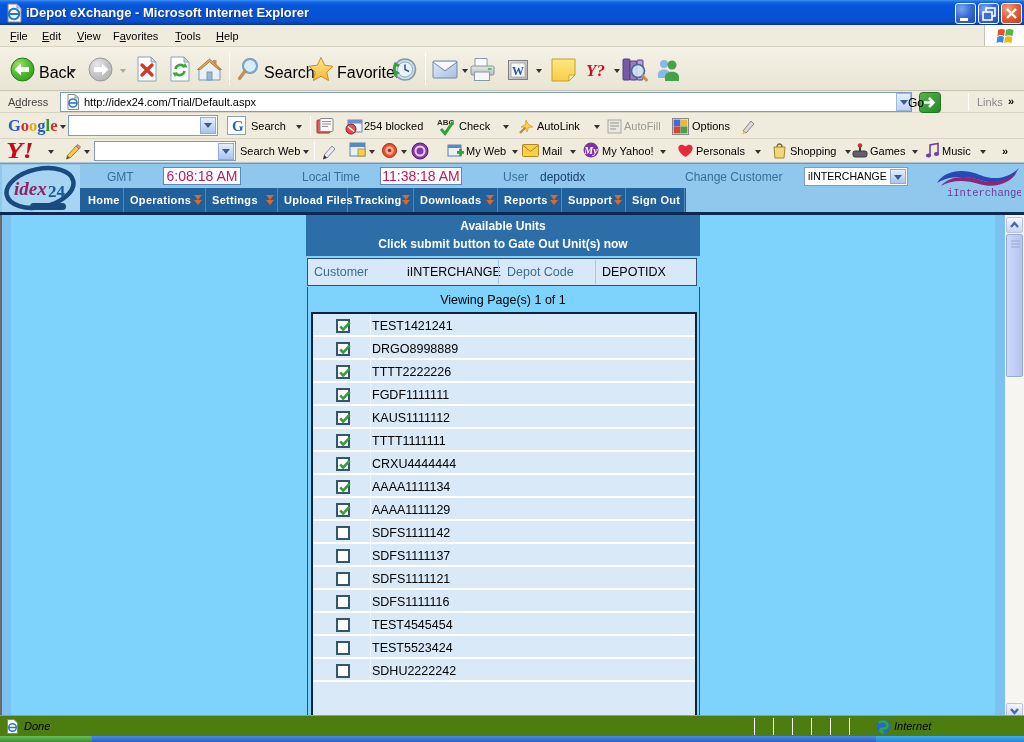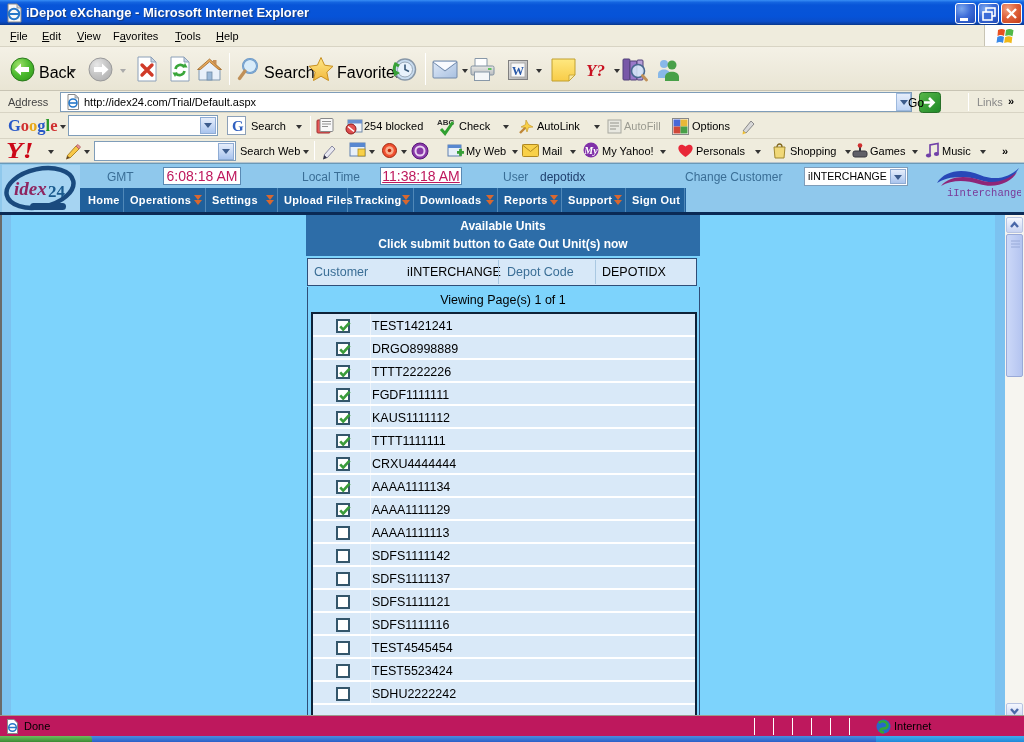--- a/index.html
+++ b/index.html
@@ -89,21 +89,21 @@
   .cellline { position:absolute; top:1px; width:1px; height:24px; background:#A9C8E2; }
   #viewing { position:absolute; left:0; top:71px; width:394px; height:27px; text-align:center; font-size:12.5px; color:#000; padding-top:7px; }
   #utable { position:absolute; left:5px; top:97px; width:386px; height:403px; background:#D9E9F8; border:2px solid #0E2238; border-bottom:none; overflow:hidden; }
   .trow { position:relative; width:100%; height:23px; border-bottom:2px solid #fff; }
   .cb { position:absolute; left:23px; top:5px; width:14px; height:14px; background:#fff; border:2px solid #34566B; }
   .cb svg { position:absolute; left:-1px; top:-2px; }
   .colline { position:absolute; left:57px; top:0; width:1px; height:21px; background:#EDF4FB; }
   .ulabel { position:absolute; left:59px; top:5px; font-size:12.5px; color:#000; letter-spacing:0; }
 
   
-  #statusbar { left:0; top:715px; width:1024px; height:21px; background:#be185d; border-top:1px solid #9C9A8C; }
+  #statusbar { left:0; top:715px; width:1024px; height:21px; background:#4d7c0f; border-top:1px solid #9C9A8C;font-style:italic; }
   #donetext { left:24px; top:4px; font-size:11px; }
   .spanel { position:absolute; top:2px; width:1px; height:17px; background:#C8C4B4; border-right:1px solid #fff; }
   #inettext { left:894px; top:4px; font-size:11px; }
 
   
   #taskbar { left:0; top:736px; width:1024px; height:6px; background:linear-gradient(to bottom,#4A8CE0,#2A5FC8); }
   #startbtn { position:absolute; left:0; top:0; width:92px; height:6px; background:linear-gradient(to bottom,#6CBF5C,#3A8A34); border-radius:0 3px 0 0; }
   #traybar { position:absolute; left:876px; top:0; width:148px; height:6px; background:linear-gradient(to bottom,#3FAAEE,#1E88D8); }
 </style>
 </head>
@@ -500,21 +500,21 @@
     <svg style="position:absolute;left:0;top:0;" width="78" height="48" viewBox="0 0 78 48">
       <ellipse cx="38" cy="23" rx="34" ry="19" fill="none" stroke="#1A4A7E" stroke-width="4.5" transform="rotate(-12 38 23)"></ellipse>
       <text x="12" y="30" font-size="19" font-style="italic" font-weight="bold" font-family="Liberation Serif" fill="#8E2560">idex</text>
       <text x="46" y="32" font-size="17" font-weight="bold" font-family="Liberation Serif" fill="#1A5A8E">24</text>
       <rect x="28" y="38" width="36" height="7" rx="3.5" fill="#1A4A7E"></rect>
     </svg>
   </div>
   <span class="hdrlabel" style="left:107px;">GMT</span>
   <div class="timebox" style="left:163px;width:78px;">6:08:18 AM</div>
   <span class="hdrlabel" style="left:302px;">Local Time</span>
-  <div class="timebox" style="left:380px;width:82px;text-decoration:underline;">11:38:18 AM</div>
+  <div class="timebox" style="left:380px;width:82px;">11:38:18 AM</div>
   <span class="hdrlabel" style="left:503px;">User</span>
   <span class="hdrlabel" style="left:540px;color:#20406E;">depotidx</span>
   <span class="hdrlabel" style="left:685px;">Change Customer</span>
   <div id="custsel" class="abs">iINTERCHANGE<div id="custseldrop"></div></div>
   <svg style="position:absolute;left:935px;top:2px;" width="86" height="32" viewBox="0 0 86 32">
     <path d="M2 17 C10 4 28 2 45 9 C62 16 76 10 84 2 C78 14 62 20 45 14 C30 9 12 10 2 17 Z" fill="#2848B8"></path>
     <path d="M6 20 C14 10 30 9 45 14 C60 19 72 14 82 6 C76 17 60 23 44 18 C30 13.5 16 14 6 20 Z" fill="#8E2578"></path>
     <text x="12" y="30" font-size="10.5" font-family="Liberation Mono" fill="#7A3898">iInterchange</text>
   </svg>
 </div>
@@ -643,25 +643,20 @@
             <svg width="16" height="16" viewBox="0 0 16 16">
               <path d="M3.2 7.4 L6.2 10.6 L12.6 3.6" stroke="#3A9C3A" stroke-width="2.7" fill="none"></path>
             </svg>
           </div>
           <div class="colline"></div>
           <span class="ulabel">AAAA1111129</span>
         </div>
         <div class="trow">
           <div class="cb"></div>
           <div class="colline"></div>
-          <span class="ulabel">AAAA1111113</span>
-        </div>
-        <div class="trow">
-          <div class="cb"></div>
-          <div class="colline"></div>
           <span class="ulabel">SDFS1111142</span>
         </div>
         <div class="trow">
           <div class="cb"></div>
           <div class="colline"></div>
           <span class="ulabel">SDFS1111137</span>
         </div>
         <div class="trow">
           <div class="cb"></div>
           <div class="colline"></div>

